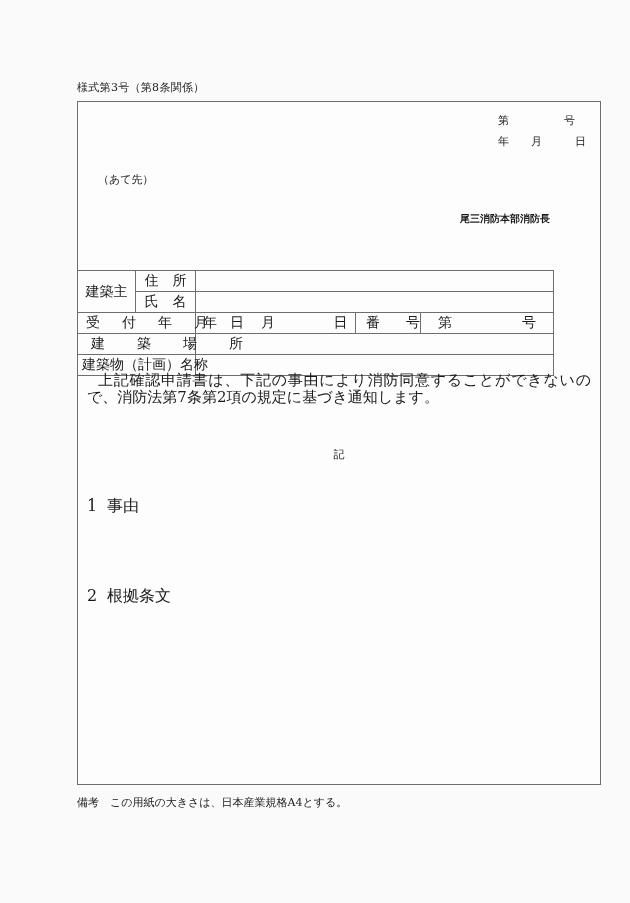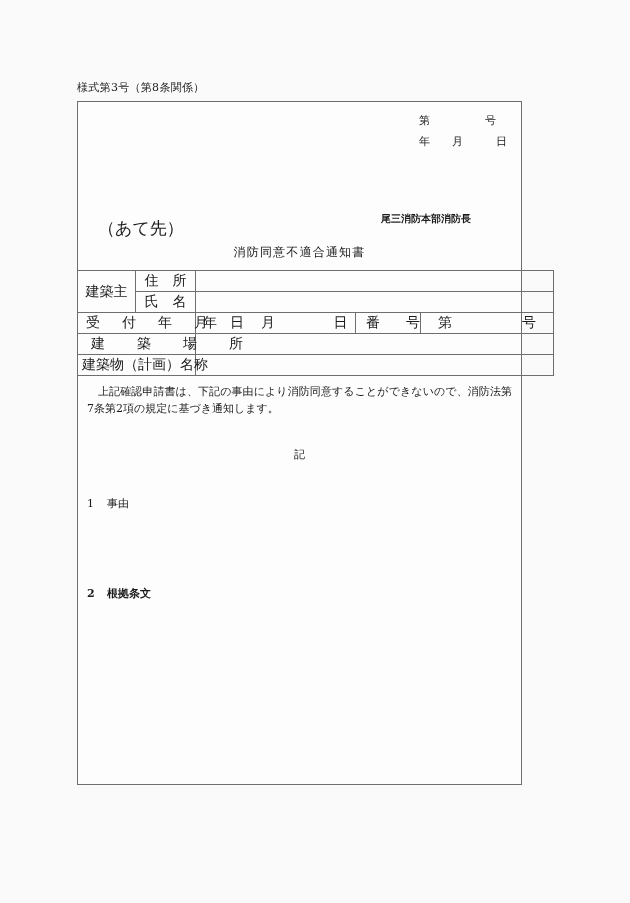--- a/index.html
+++ b/index.html
@@ -33,21 +33,21 @@
     font-size: 11px;
     letter-spacing: 0.3px;
     white-space: nowrap;
   }
 
   
   .frame {
     position: absolute;
     left: 77px;
     top: 101px;
-    width: 445px;
+    width: 524px;
     height: 684px;
     border: 1px solid #6e6e6e;
     box-sizing: border-box;
     background: #fdfdfd;
   }
 
   
   .doc-meta {
     position: absolute;
     right: 14px;
@@ -58,23 +58,22 @@
   }
   .doc-meta .line {
     white-space: pre;
   }
 
   
   .addressee {
     position: absolute;
     left: 20px;
     top: 70px;
-    font-size: 17px;
-    white-space: nowrap;
-    margin-top: 45px;
+    font-size: 11px;
+    white-space: nowrap;
   }
 
   
   .issuer {
     position: absolute;
     right: 50px;
     top: 110px;
     font-size: 10px;
     white-space: nowrap;
     font-weight: bold;
@@ -135,42 +134,42 @@
   .no-inner {
     text-align: center;
     white-space: pre;
   }
 
   
   .statement {
     position: absolute;
     left: 9px;
     right: 9px;
-    top: 281px;
-    font-size: 11px;
+    top: 270px;
+    font-size: 15px;
     line-height: 17px;
     text-indent: 11px;
     text-align: justify;
   }
 
   
   .ki {
     position: absolute;
     left: 0;
     right: 0;
     top: 345px;
     text-align: center;
     font-size: 11px;
   }
 
   
   .item {
     position: absolute;
     left: 9px;
-    font-size: 11px;
+    font-size: 16px;
     white-space: nowrap;
   }
   .item .num {
     display: inline-block;
     width: 20px;
   }
 
   
   .footnote {
     position: absolute;
@@ -191,21 +190,20 @@
 
     <div class="doc-meta">
       <div class="line">第　　　　　号</div>
       <div class="line">年　　月　　　日</div>
     </div>
 
     <div class="addressee">（あて先）</div>
 
     <div class="issuer">尾三消防本部消防長</div>
 
-    <div class="doc-title">消防同意不適合通知書</div>
 
     <table class="tbl">
       <colgroup>
         <col style="width:58px">
         <col style="width:60px">
         <col style="width:160px">
         <col style="width:65px">
         <col style="width:133px">
       </colgroup>
       <tbody>
@@ -236,21 +234,22 @@
     </table>
 
     <div class="statement">上記確認申請書は、下記の事由により消防同意することができないので、消防法第7条第2項の規定に基づき通知します。</div>
 
     <div class="ki">記</div>
 
     <div class="item" style="top:394px;">
       <span class="num">1</span><span>事由</span>
     </div>
 
-    <div class="item" style="top:484px;font-weight:bold;">
+    <div class="item" style="top:484px;">
       <span class="num">2</span><span>根拠条文</span>
     </div>
 
 
   </div>
 
+  <div class="footnote">備考　この用紙の大きさは、日本産業規格A4とする。</div>
 
 </div>
 
 </body></html>

